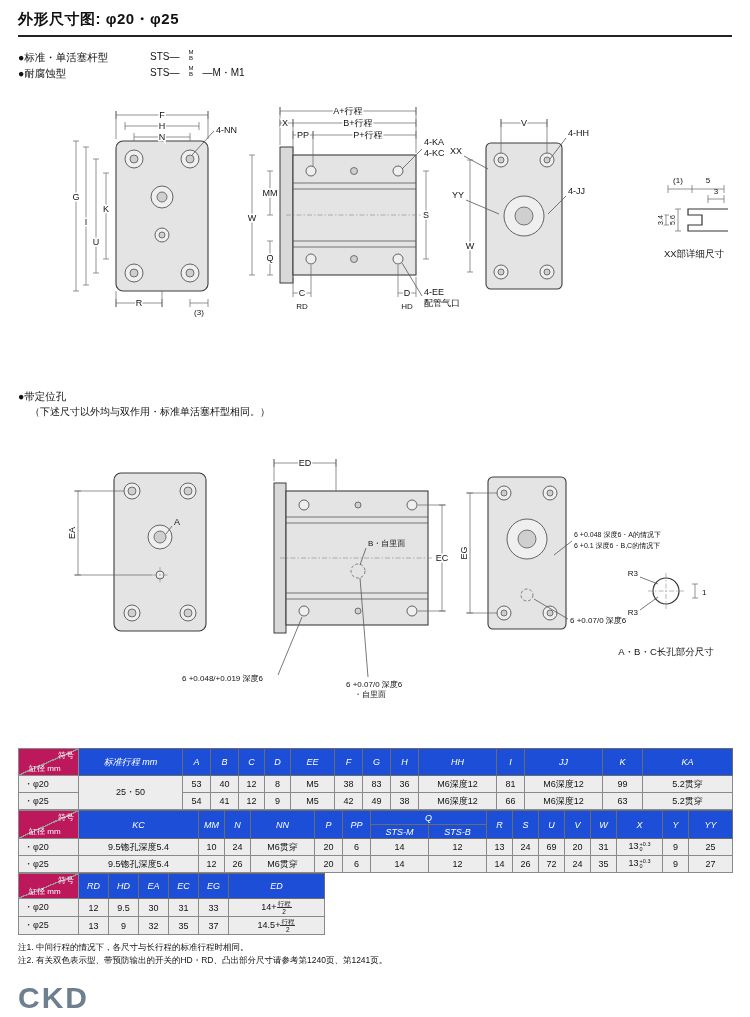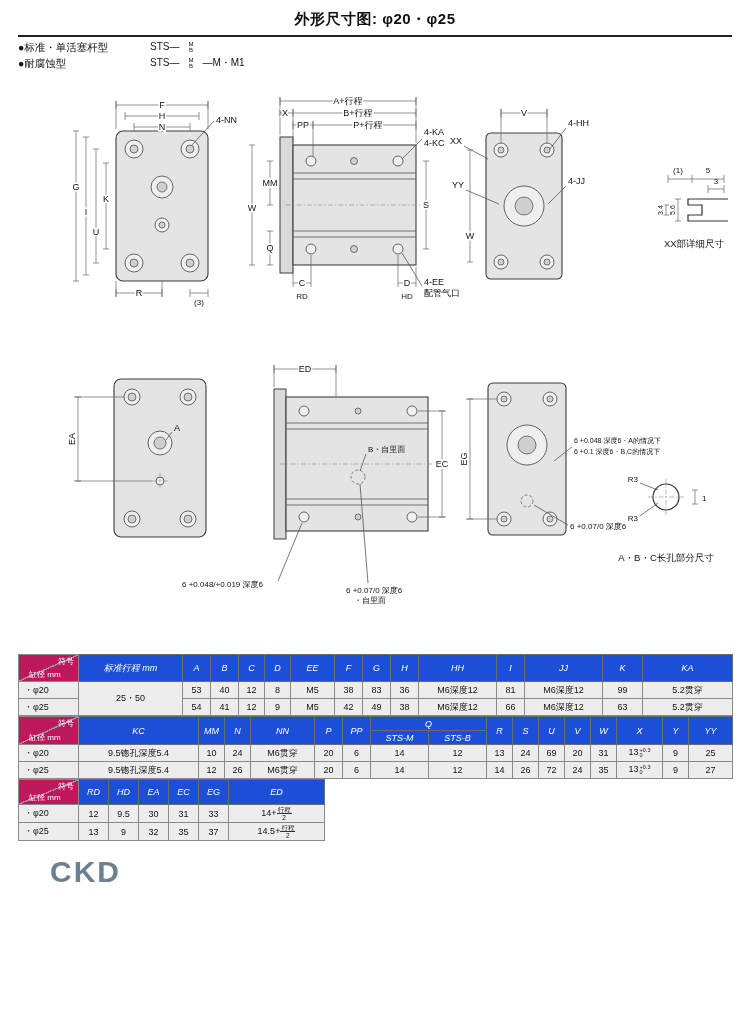--- a/index.html
+++ b/index.html
@@ -1,23 +1,23 @@
 <!DOCTYPE html>
 <html><head>
 <meta charset="utf-8">
 <style>
   html,body{margin:0;padding:0;background:#ffffff;}
   body{font-family:"Liberation Sans","DejaVu Sans",sans-serif;color:#111;}
   .page{width:750px;height:1017px;box-sizing:border-box;padding:6px 18px 0;background:#fff;overflow:hidden;position:relative;}
   .titlebar{border-bottom:2px solid #222;padding:4px 0 6px;}
-  .titlebar h1{font-size:15px;margin:0;font-weight:bold;letter-spacing:.5px;text-align:center;}
-  .bullets{margin-top:2px;font-size:10.5px;}
+  .titlebar h1{font-size:15px;margin:0;font-weight:bold;letter-spacing:.5px;}
+  .bullets{margin-top:12px;font-size:10.5px;}
   .bullet-line{display:flex;align-items:center;line-height:16px;}
   .bl-label{width:132px;}
-  .code{display:inline-flex;align-items:center;font-size:10px;gap:8px;}
+  .code{display:inline-flex;align-items:flex-start;font-size:10px;gap:8px;}
   .stack{display:inline-flex;flex-direction:column;font-size:6px;line-height:6px;text-align:center;margin:0 1px;}
   .stack i{font-style:normal;}
   svg{display:block;}
   svg text{font-size:9px;fill:#111;font-family:"Liberation Sans","DejaVu Sans",sans-serif;}
   svg text.lbl{paint-order:stroke;stroke:#fff;stroke-width:3px;}
   svg text.sm{font-size:7px;}
   svg text.s8{font-size:8px;}
   svg text.cap{font-size:9.5px;}
   .pl{fill:#e4e4e4;stroke:#3c3c3c;stroke-width:1.1;}
   .pl2{fill:#d9d9d9;stroke:#3c3c3c;stroke-width:1;}
@@ -41,21 +41,21 @@
   .rowlab{background:#ededed;text-align:left !important;padding-left:5px !important;}
   .diag{background:#be185d;color:#fff;position:relative;}
   .diag::before{content:"";position:absolute;inset:0;background:linear-gradient(to bottom right,transparent 48.5%,#9a9a9a 48.5%,#9a9a9a 51.5%,transparent 51.5%);}
   .dtr{position:absolute;top:1px;right:4px;font-size:8px;}
   .dbl{position:absolute;bottom:1px;left:10px;font-size:8px;}
   .tol{display:inline-flex;flex-direction:column;font-size:5.5px;line-height:5.5px;vertical-align:middle;margin-left:1px;text-align:left;}
   .tol i{font-style:normal;}
   .frac{display:inline-flex;flex-direction:column;font-size:6.5px;line-height:7px;vertical-align:middle;text-align:center;}
   .frac .num{border-bottom:.75px solid #333;padding:0 1px;}
   .notes{margin-top:6px;font-size:8.5px;line-height:13px;}
-  .logo{margin-top:14px;font-size:30px;font-weight:bold;color:#6e8090;letter-spacing:2px;margin-left:32px;}
+  .logo{margin-top:14px;font-size:30px;font-weight:bold;color:#6e8090;letter-spacing:2px;}
 </style>
 </head>
 <body>
 
 <div class="page">
 
   <div class="titlebar">
     <h1>外形尺寸图: φ20・φ25</h1>
   </div>
 
@@ -197,20 +197,24 @@
       <text x="698" y="97" text-anchor="middle" class="s8">3</text>
       <path class="ol" d="M710 112 H670 V118 H684 V128 H670 V134 H710"></path>
       <path class="dm" d="M660 112 V134 M657 112 H663 M657 134 H663"></path>
       <text class="sm lbl" x="657" y="123" text-anchor="middle" transform="rotate(-90 657 123)">5.6</text>
       <path class="dm" d="M648 118 V128 M645 118 H651 M645 128 H651"></path>
       <text class="sm lbl" x="645" y="123" text-anchor="middle" transform="rotate(-90 645 123)">3.4</text>
       <text class="cap" x="676" y="160" text-anchor="middle">XX部详细尺寸</text>
     </g>
   </svg>
 
+  <div class="section2">
+    <div>●带定位孔</div>
+    <div class="sub">（下述尺寸以外均与双作用・标准单活塞杆型相同。）</div>
+  </div>
 
   <svg class="drawing2" width="714" height="255" viewBox="0 0 714 255">
 
     <g>
       <rect class="pl" x="96" y="26" width="92" height="158" rx="7"></rect>
       <circle class="hl" cx="114" cy="44" r="8"></circle>
         <circle class="hl2" cx="114" cy="44" r="4"></circle>
       <circle class="hl" cx="170" cy="44" r="8"></circle>
         <circle class="hl2" cx="170" cy="44" r="4"></circle>
       <circle class="hl" cx="114" cy="166" r="8"></circle>
@@ -501,16 +505,20 @@
         <td class="datacell">37</td>
         <td class="datacell"><span>14.5+</span><span class="frac">
                 <span class="num">行程</span>
                 <span>2</span>
               </span></td>
       </tr>
     </tbody>
       </table>
   </div>
 
+  <div class="notes">
+    <div>注1. 中间行程的情况下，各尺寸与长行程的标准行程时相同。</div>
+    <div>注2. 有关双色表示型、带预防输出的开关的HD・RD、凸出部分尺寸请参考第1240页、第1241页。</div>
+  </div>
 
   <div class="logo">CKD</div>
 
 </div>
 
 </body></html>

